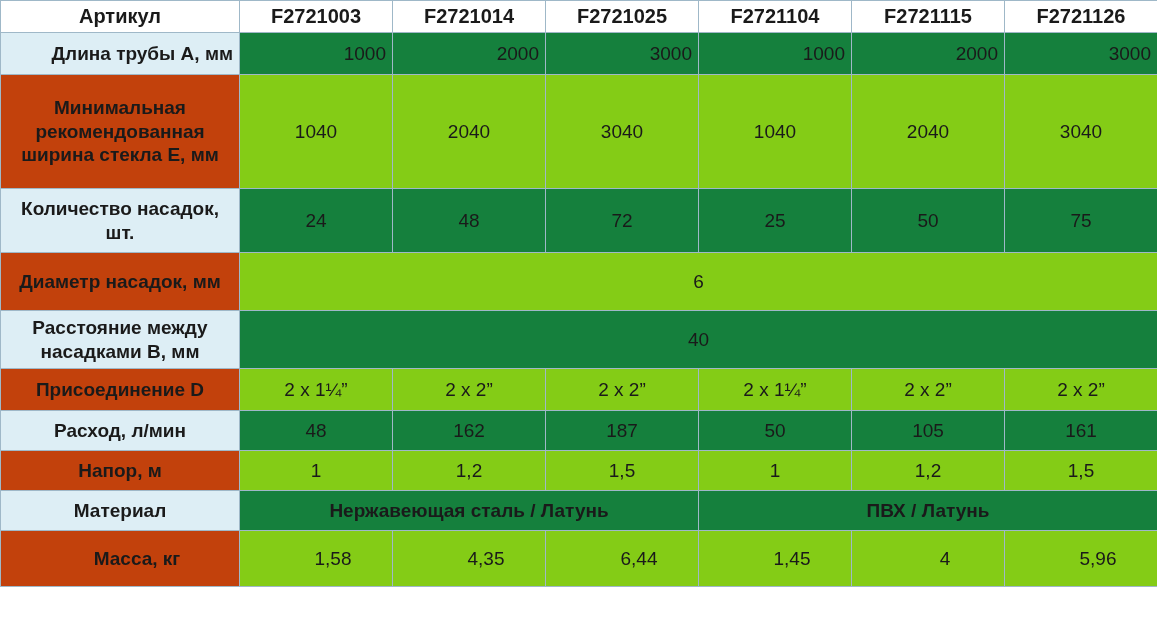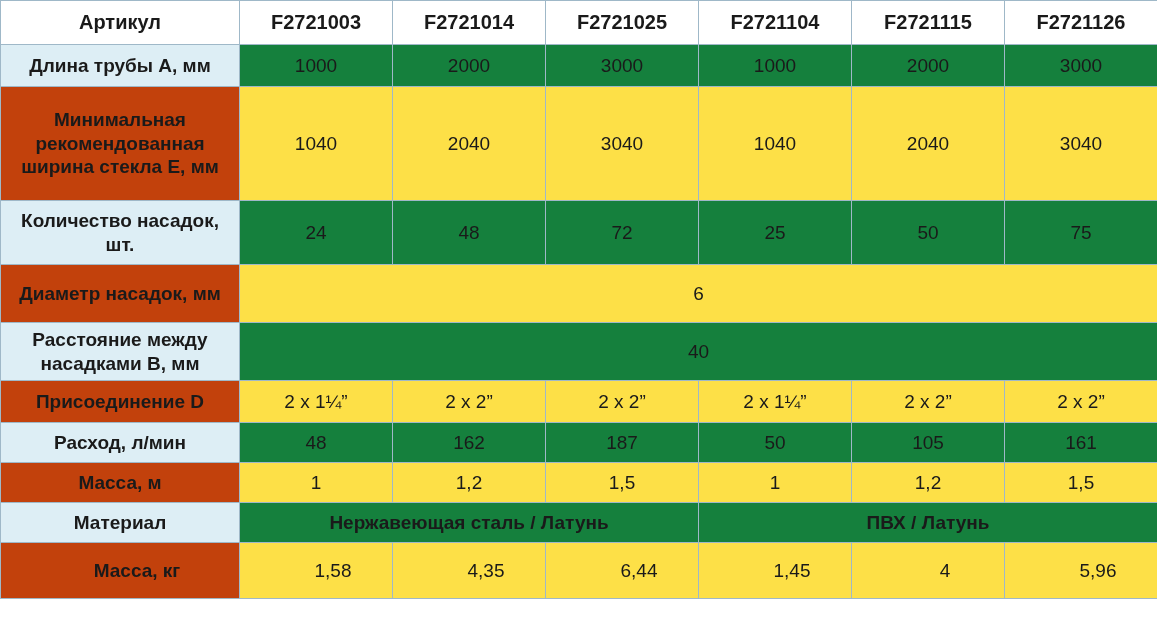--- a/index.html
+++ b/index.html
@@ -33,47 +33,47 @@
     box-sizing: border-box;
   }
   col.label-col { width: 239px; }
   col.data-col  { width: 153px; }
 
   
   tr.header-row th {
     font-weight: bold;
     font-size: 20px;
     background: #ffffff;
-    height: 44px;
+    height: 32px;
   }
   tr.header-row th.label {
     background: #ffffff;
   }
 
   
   td.rowlabel {
     font-weight: bold;
     font-size: 19px;
     line-height: 1.25;
   }
   
   tr.tint td { background: #15803d; }
-  tr.plain td { background: #fde047; }
+  tr.plain td { background: #84cc16; }
   tr.tint td.rowlabel { background: #ddeef5; }
   tr.plain td.rowlabel { background: #c2410c; }
 
   
   td.value {
     font-weight: normal;
   }
   td.value.bold {
     font-weight: bold;
   }
 
-  tr.h-a td { height: 42px; }
+  tr.h-a td { height: 42px; text-align: right; }
   tr.h-e td { height: 114px; }
   tr.h-q td { height: 64px; }
   tr.h-d td { height: 58px; }
   tr.h-b td { height: 58px; }
   tr.h-c td { height: 42px; }
   tr.h-f td { height: 40px; }
   tr.h-n td { height: 40px; }
   tr.h-m td { height: 40px; }
   tr.h-w td { height: 56px; padding-left: 40px; }
 </style>
@@ -158,21 +158,21 @@
         <td class="rowlabel">Расход, л/мин</td>
         <td class="value">48</td>
         <td class="value">162</td>
         <td class="value">187</td>
         <td class="value">50</td>
         <td class="value">105</td>
         <td class="value">161</td>
       </tr>
 
       <tr class="plain h-n">
-        <td class="rowlabel">Масса, м</td>
+        <td class="rowlabel">Напор, м</td>
         <td class="value">1</td>
         <td class="value">1,2</td>
         <td class="value">1,5</td>
         <td class="value">1</td>
         <td class="value">1,2</td>
         <td class="value">1,5</td>
       </tr>
 
       <tr class="tint h-m">
         <td class="rowlabel">Материал</td>

